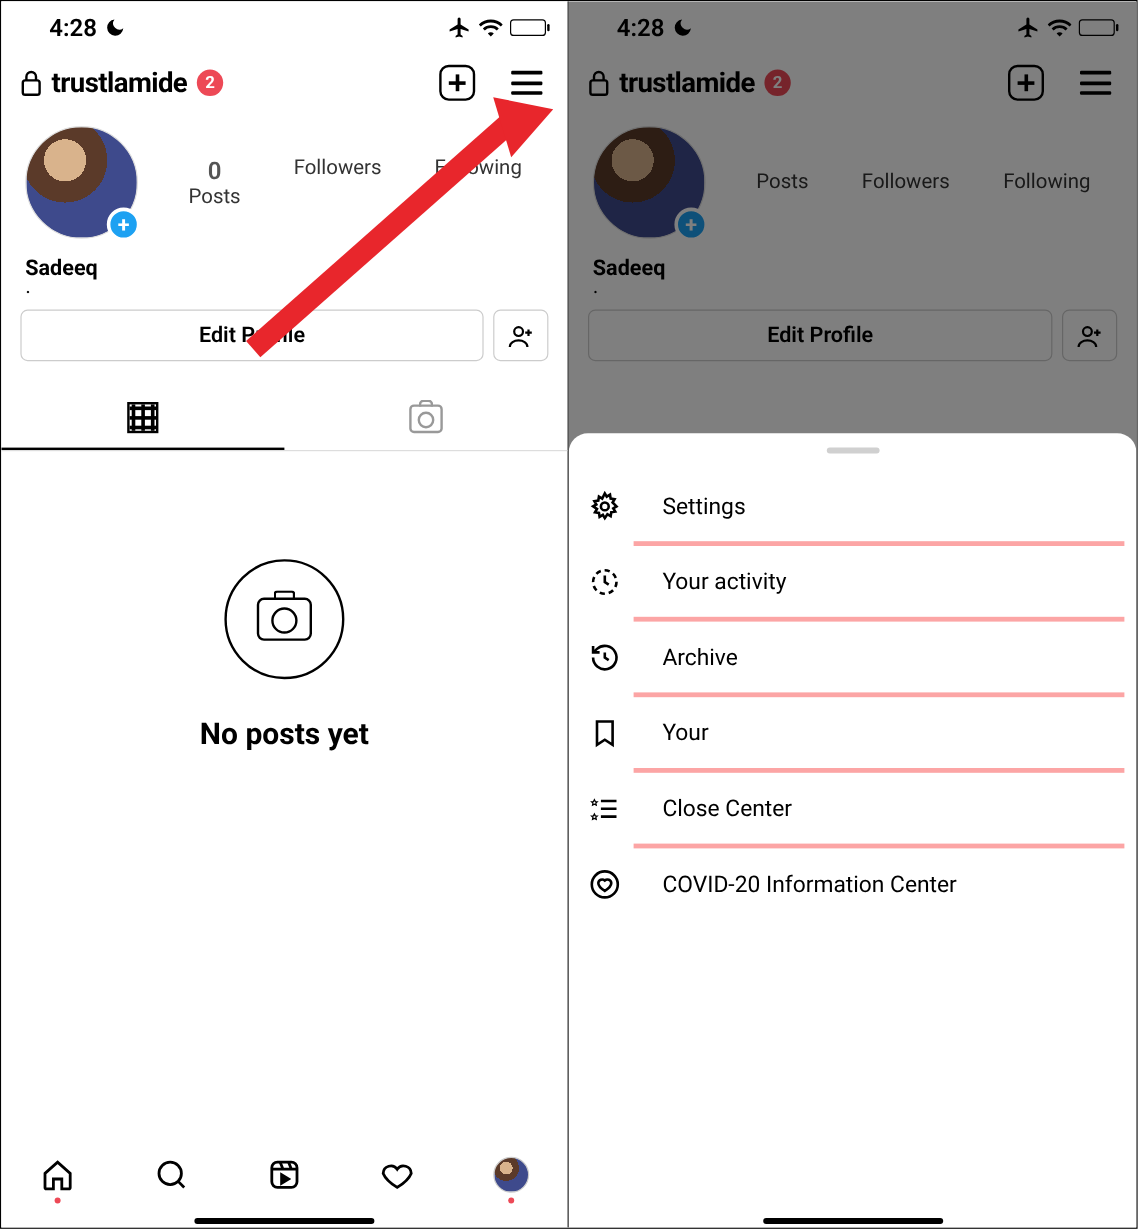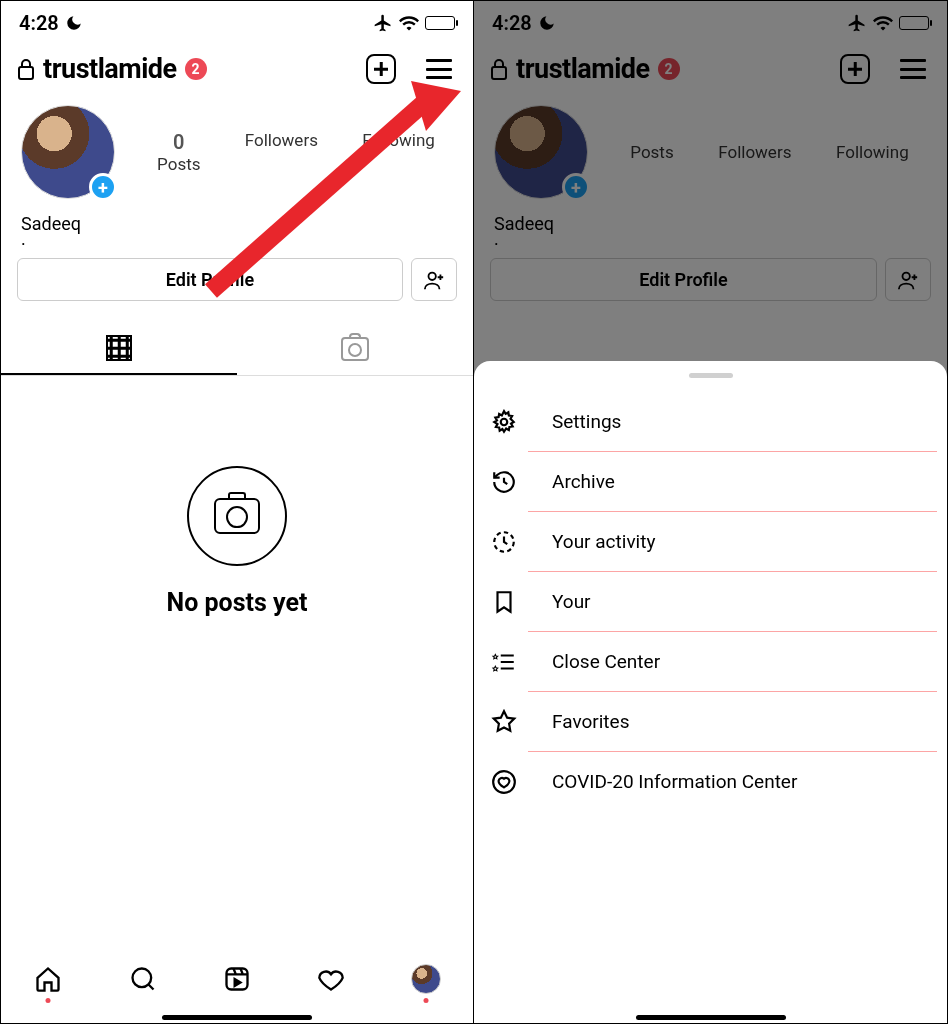--- a/index.html
+++ b/index.html
@@ -26,21 +26,21 @@
     background: rgba(0,0,0,0.5);
     z-index: 5;
     pointer-events: none;
   }
 
   
   .status-bar {
     display: flex;
     align-items: center;
     justify-content: space-between;
-    padding: 10px 18px 4px 18px;
+    padding: 10px 18px 4px 40px;
     font-size: 20px;
     font-weight: 600;
   }
   .status-left { display: flex; align-items: center; gap: 6px; }
   .status-right { display: flex; align-items: center; gap: 6px; }
   .moon-icon { font-size: 18px; }
   .battery {
     width: 30px; height: 14px;
     border: 1.5px solid #000;
     border-radius: 3px;
@@ -62,21 +62,21 @@
   }
 
   
   .profile-header {
     display: flex;
     align-items: center;
     padding: 12px 16px 8px 16px;
     gap: 8px;
   }
   .username {
-    font-size: 27px;
+    font-size: 23px;
     font-weight: 700;
     letter-spacing: -0.5px;
   }
   .notif-badge {
     width: 22px; height: 22px;
     background: #ed4956;
     border-radius: 50%;
     color: #fff;
     font-size: 14px;
     font-weight: 700;
@@ -151,21 +151,21 @@
     font-weight: 700;
   }
   .stats { flex: 1; display: flex; justify-content: space-around; }
   .stat { text-align: center; }
   .stat-num { font-size: 20px; font-weight: 600; color: #555; }
   .stat-label { font-size: 17px; color: #333; }
 
   .display-name {
     padding: 8px 20px 0 20px;
     font-size: 18px;
-    font-weight: 400;
+    font-weight: 700;
   }
   .bio-dot {
     padding: 0 20px 14px 20px;
     font-size: 18px;
     line-height: 10px;
   }
 
   .edit-row {
     display: flex;
     gap: 8px;
@@ -277,21 +277,21 @@
     content: "";
     position: absolute;
     width: 14px; height: 6px;
     border: 2.5px solid #000;
     border-bottom: none;
     border-radius: 3px 3px 0 0;
     top: -8px; left: 50%;
     transform: translateX(-50%);
   }
   .empty-text {
-    margin-top: 22px;
+    margin-top: 32px;
     font-size: 25px;
     font-weight: 700;
   }
 
   
   .bottom-nav {
     position: absolute;
     bottom: 0; left: 0; right: 0;
     height: 74px;
     display: flex;
@@ -352,21 +352,21 @@
     width: 44px; height: 5px;
     background: #d0d0d0;
     border-radius: 3px;
     margin: 0 auto 14px auto;
   }
   .menu-item {
     display: flex;
     align-items: center;
     gap: 22px;
     padding: 18px 24px;
-    border-bottom: 1px solid #fca5a5;
+    border-bottom: 4px solid #fca5a5;
     margin-left: 54px;
     margin-right: 10px;
     position: relative;
   }
   .menu-item .mi-icon {
     position: absolute;
     left: -38px;
     width: 28px; height: 28px;
     display: flex;
     align-items: center;
@@ -613,36 +613,36 @@
             <circle cx="12" cy="12" r="3"></circle>
             <path d="M12 2l1.5 2.5L16 3l.5 3 3 .5-1.5 2.5L21 12l-2.5 1.5L20 16l-3 .5-.5 3-2.5-1.5L12 21l-1.5-2.5L8 20l-.5-3-3-.5 1.5-2.5L3 12l2.5-1.5L4 8l3-.5.5-3 2.5 1.5L12 2z"></path>
           </svg>
       </span>
       <span class="mi-label">Settings</span>
     </div>
 
     <div class="menu-item">
       <span class="mi-icon">
         <svg width="26" height="26" viewBox="0 0 24 24" fill="none" stroke="#000" stroke-width="2">
+            <circle cx="12" cy="12" r="9" stroke-dasharray="4 3"></circle>
+            <path d="M12 7v5l3 2"></path>
+          </svg>
+      </span>
+      <span class="mi-label">Your activity</span>
+    </div>
+
+    <div class="menu-item">
+      <span class="mi-icon">
+        <svg width="26" height="26" viewBox="0 0 24 24" fill="none" stroke="#000" stroke-width="2">
             <path d="M3 12a9 9 0 1 0 3-6.7L3 8"></path>
             <path d="M3 3v5h5"></path>
             <path d="M12 8v4l3 2"></path>
           </svg>
       </span>
       <span class="mi-label">Archive</span>
-    </div>
-
-    <div class="menu-item">
-      <span class="mi-icon">
-        <svg width="26" height="26" viewBox="0 0 24 24" fill="none" stroke="#000" stroke-width="2">
-            <circle cx="12" cy="12" r="9" stroke-dasharray="4 3"></circle>
-            <path d="M12 7v5l3 2"></path>
-          </svg>
-      </span>
-      <span class="mi-label">Your activity</span>
     </div>
 
 
     <div class="menu-item">
       <span class="mi-icon">
         <svg width="26" height="26" viewBox="0 0 24 24" fill="none" stroke="#000" stroke-width="2">
             <path d="M6 3h12v18l-6-4-6 4V3z"></path>
           </svg>
       </span>
       <span class="mi-label">Your</span>
@@ -651,28 +651,20 @@
     <div class="menu-item">
       <span class="mi-icon">
         <svg width="26" height="26" viewBox="0 0 24 24" fill="none" stroke="#000" stroke-width="2">
             <path d="M9 6h12M9 12h12M9 18h12"></path>
             <path d="M4 5l.7 1.4 1.5.2-1.1 1 .3 1.5L4 8.4l-1.4.7.3-1.5-1.1-1 1.5-.2L4 5zM4 16l.7 1.4 1.5.2-1.1 1 .3 1.5L4 19.4l-1.4.7.3-1.5-1.1-1 1.5-.2L4 16z" stroke-width="1"></path>
           </svg>
       </span>
       <span class="mi-label">Close Center</span>
     </div>
 
-    <div class="menu-item">
-      <span class="mi-icon">
-        <svg width="26" height="26" viewBox="0 0 24 24" fill="none" stroke="#000" stroke-width="2">
-            <path d="M12 2l2.9 6 6.6.9-4.8 4.6 1.1 6.5L12 17l-5.8 3 1.1-6.5L2.5 8.9 9.1 8 12 2z"></path>
-          </svg>
-      </span>
-      <span class="mi-label">Favorites</span>
-    </div>
 
     <div class="menu-item">
       <span class="mi-icon">
         <svg width="26" height="26" viewBox="0 0 24 24" fill="none" stroke="#000" stroke-width="2">
             <circle cx="12" cy="12" r="10"></circle>
             <path d="M12 17s-5-3-5-6a3 3 0 0 1 5-2 3 3 0 0 1 5 2c0 3-5 6-5 6z"></path>
           </svg>
       </span>
       <span class="mi-label">COVID-20 Information Center</span>
     </div>

